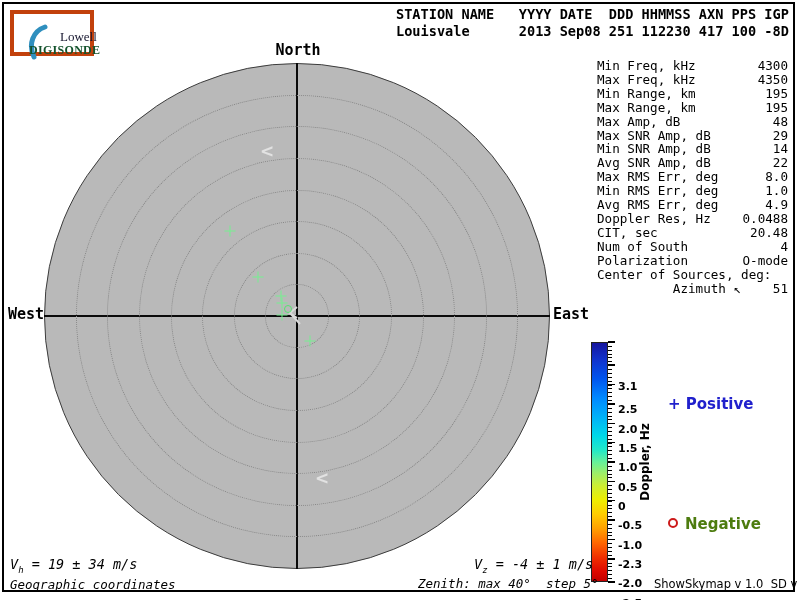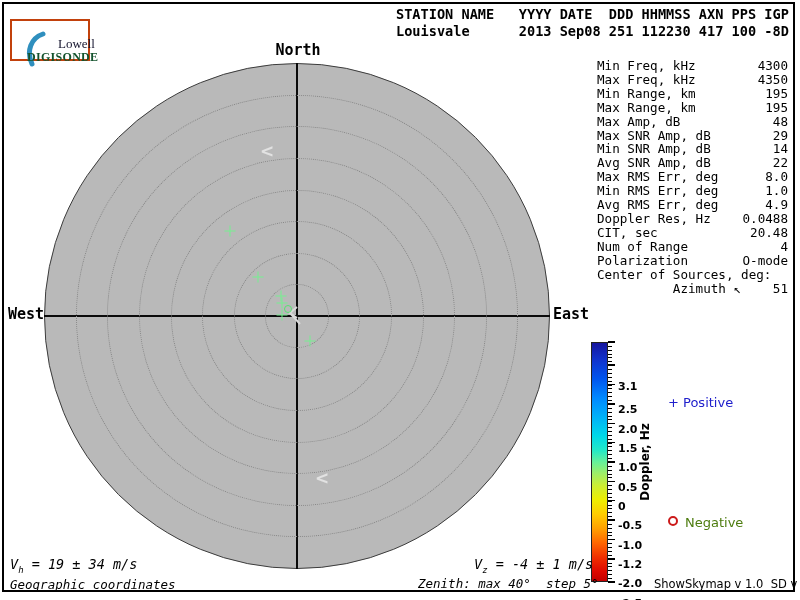--- a/index.html
+++ b/index.html
@@ -1,20 +1,20 @@
 <!DOCTYPE html>
 <html><head>
 <meta charset="utf-8">
 <style>
   html,body{margin:0;padding:0;background:#fff;}
   .screen{position:relative;width:800px;height:600px;background:#fff;
           font-family:"DejaVu Sans Mono",monospace;overflow:hidden;}
   .frame{position:absolute;left:2px;top:2px;width:789px;height:586px;border:2px solid #000;}
   
-  .logo-box{position:absolute;left:10px;top:19px;width:76px;height:38px;border:2px solid #c2410c;background:#fff;}
+  .logo-box{position:absolute;left:10px;top:10px;width:76px;height:38px;border:4px solid #c2410c;background:#fff;}
   .logo-arc{position:absolute;left:12px;top:10px;}
   .logo-lowell{position:absolute;left:46px;top:15px;font-family:"Liberation Serif",serif;
                font-size:13px;color:#15152e;}
   .logo-digisonde{position:absolute;left:15px;top:29px;font-family:"Liberation Serif",serif;
                   font-weight:bold;font-size:12px;color:#14532d;letter-spacing:.3px;}
   
   .hdr{position:absolute;left:396px;top:6px;font-weight:bold;font-size:13.6px;
        line-height:16.5px;white-space:pre;color:#000;}
   
   .stats{position:absolute;left:597px;top:59px;width:191px;font-size:12.6px;line-height:13.9px;}
@@ -46,21 +46,21 @@
       #16169e 0%,#1133cc 7%,#0055ee 15%,#0088ff 23%,#00b0f8 31%,#00d8e8 39%,
       #22e8c8 45%,#66f09a 50%,#a0ee66 55%,#ccee33 60%,#eeee00 66%,#ffcc00 72%,
       #ffa000 78%,#ff6600 84%,#f03000 90%,#dd0800 96%,#c40000 100%);}
   .cbar-minor{position:absolute;left:608px;top:342px;width:4px;height:240px;
       background:repeating-linear-gradient(to bottom,#000 0 1px,transparent 1px 3.87px);}
   .cbar-tick{position:absolute;left:608px;width:7px;height:1.5px;background:#000;}
   .cbar-lab{position:absolute;left:618px;transform:translateY(-50%);font-family:"DejaVu Sans",sans-serif;
             font-weight:bold;font-size:11px;margin-top:44px;}
   .cbar-title{position:absolute;left:645px;top:462px;transform:translate(-50%,-50%) rotate(-90deg);
               font-family:"DejaVu Sans",sans-serif;font-weight:bold;font-size:12px;white-space:nowrap;}
-  .legend{position:absolute;font-family:"DejaVu Sans",sans-serif;font-weight:normal;font-size:13px;white-space:pre;}
+  .legend{position:absolute;font-family:"DejaVu Sans",sans-serif;font-weight:bold;font-size:15px;white-space:pre;}
   .leg-pos{left:668px;top:395px;color:#2020cc;}
   .leg-neg{left:668px;top:515px;color:#4d7c0f;}
   .neg-o{display:inline-block;width:6px;height:6px;border:2px solid #cc1a1a;border-radius:50%;
          margin-right:7px;vertical-align:1px;}
   
   .foot{position:absolute;font-style:italic;font-size:12.5px;white-space:pre;color:#000;}
   .f-vh{left:10px;top:556px;font-size:13.5px;}
   .f-geo{left:10px;top:577px;}
   .f-vz{left:474px;top:556px;font-size:13.5px;}
   .f-zen{left:418px;top:576px;}
@@ -91,21 +91,21 @@
       <div class="stat-row"><span class="stat-label">Max Range, km</span><span class="stat-value">195</span></div>
       <div class="stat-row"><span class="stat-label">Max Amp, dB</span><span class="stat-value">48</span></div>
       <div class="stat-row"><span class="stat-label">Max SNR Amp, dB</span><span class="stat-value">29</span></div>
       <div class="stat-row"><span class="stat-label">Min SNR Amp, dB</span><span class="stat-value">14</span></div>
       <div class="stat-row"><span class="stat-label">Avg SNR Amp, dB</span><span class="stat-value">22</span></div>
       <div class="stat-row"><span class="stat-label">Max RMS Err, deg</span><span class="stat-value">8.0</span></div>
       <div class="stat-row"><span class="stat-label">Min RMS Err, deg</span><span class="stat-value">1.0</span></div>
       <div class="stat-row"><span class="stat-label">Avg RMS Err, deg</span><span class="stat-value">4.9</span></div>
       <div class="stat-row"><span class="stat-label">Doppler Res, Hz</span><span class="stat-value">0.0488</span></div>
       <div class="stat-row"><span class="stat-label">CIT, sec</span><span class="stat-value">20.48</span></div>
-      <div class="stat-row"><span class="stat-label">Num of Range</span><span class="stat-value">4</span></div>
+      <div class="stat-row"><span class="stat-label">Num of South</span><span class="stat-value">4</span></div>
       <div class="stat-row"><span class="stat-label">Polarization</span><span class="stat-value">O-mode</span></div>
       <div class="stat-row"><span class="stat-label">Center of Sources, deg:</span><span class="stat-value"></span></div>
       <div class="stat-row"><span class="stat-label">          Azimuth ↖</span><span class="stat-value">51</span></div>
     </div>
 
   <div class="sky-circle"></div>
   <div class="axis-v"></div>
   <div class="axis-h"></div>
   <span class="compass c-north">North</span>
   <span class="compass c-south">South</span>
@@ -154,20 +154,20 @@
     <div class="cbar-lab" style="top: 423.29px;">1.0</div>
     <div class="cbar-tick" style="top: 441.895px;"></div>
     <div class="cbar-lab" style="top: 442.645px;">0.5</div>
     <div class="cbar-tick" style="top: 461.25px;"></div>
     <div class="cbar-lab" style="top: 462px;">0</div>
     <div class="cbar-tick" style="top: 480.605px;"></div>
     <div class="cbar-lab" style="top: 481.355px;">-0.5</div>
     <div class="cbar-tick" style="top: 499.96px;"></div>
     <div class="cbar-lab" style="top: 500.71px;">-1.0</div>
     <div class="cbar-tick" style="top: 519.315px;"></div>
-    <div class="cbar-lab" style="top: 520.065px;">-1.2</div>
+    <div class="cbar-lab" style="top: 520.065px;">-2.3</div>
     <div class="cbar-tick" style="top: 538.669px;"></div>
     <div class="cbar-lab" style="top: 539.419px;">-2.0</div>
     <div class="cbar-tick" style="top: 558.024px;"></div>
     <div class="cbar-lab" style="top: 558.774px;">-2.5</div>
     <div class="cbar-tick" style="top: 581.25px;"></div>
     <div class="cbar-lab" style="top: 582px;">-3.1</div>
   </div>
 
 </body></html>

